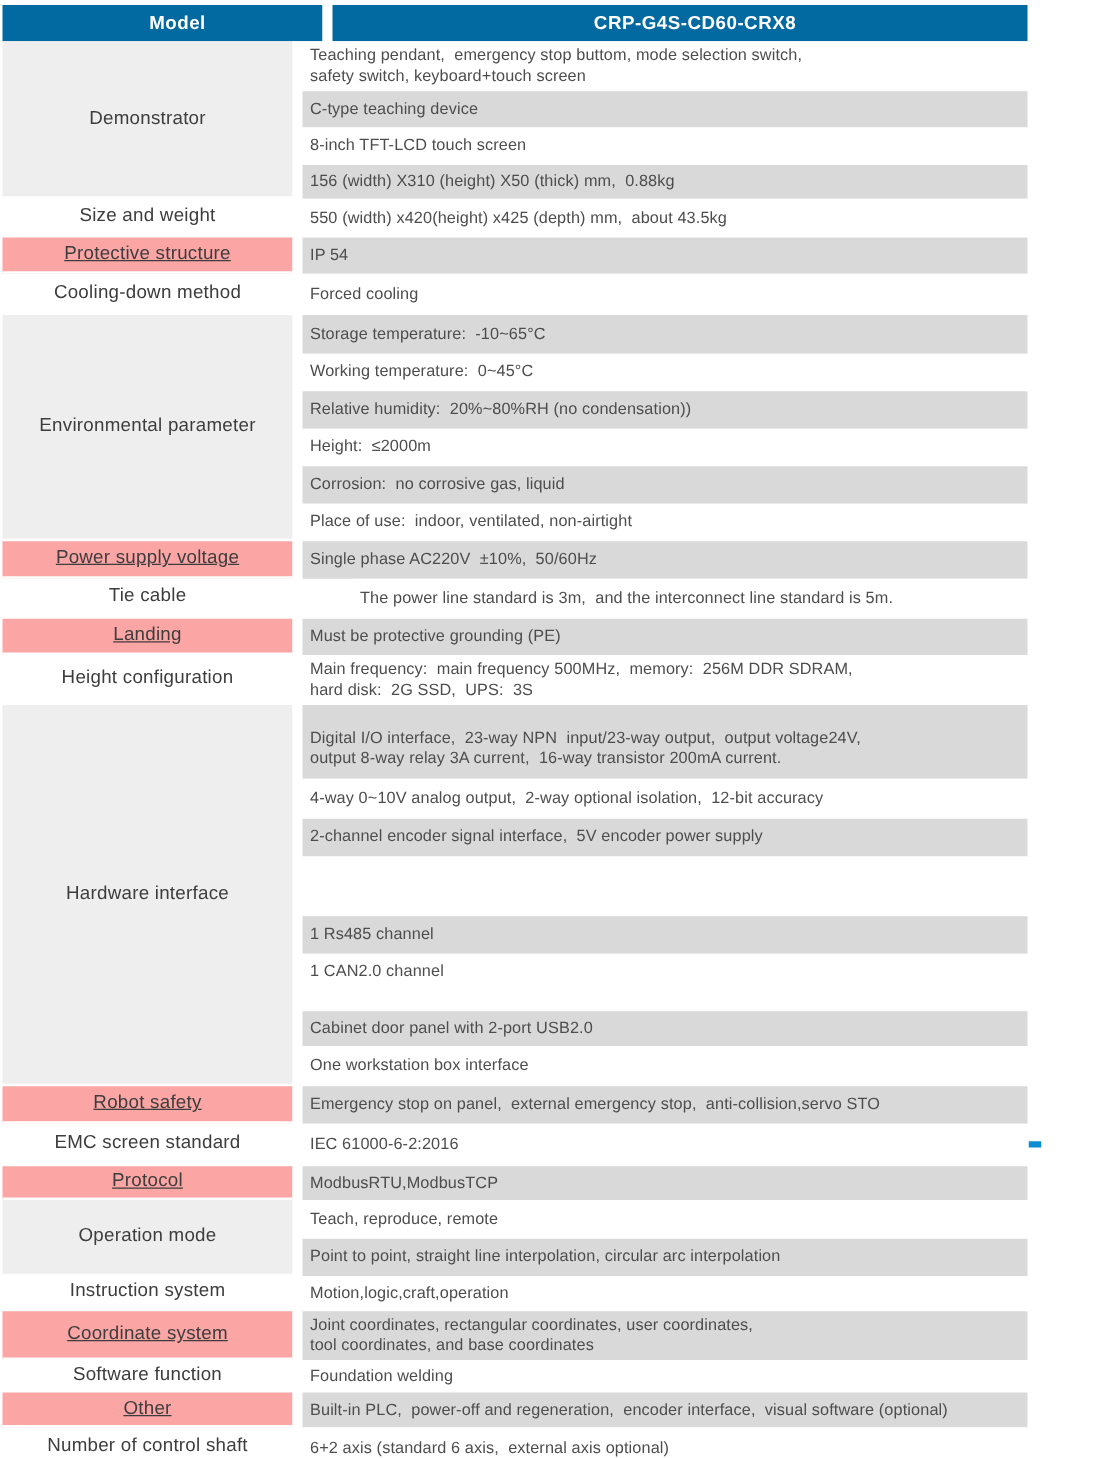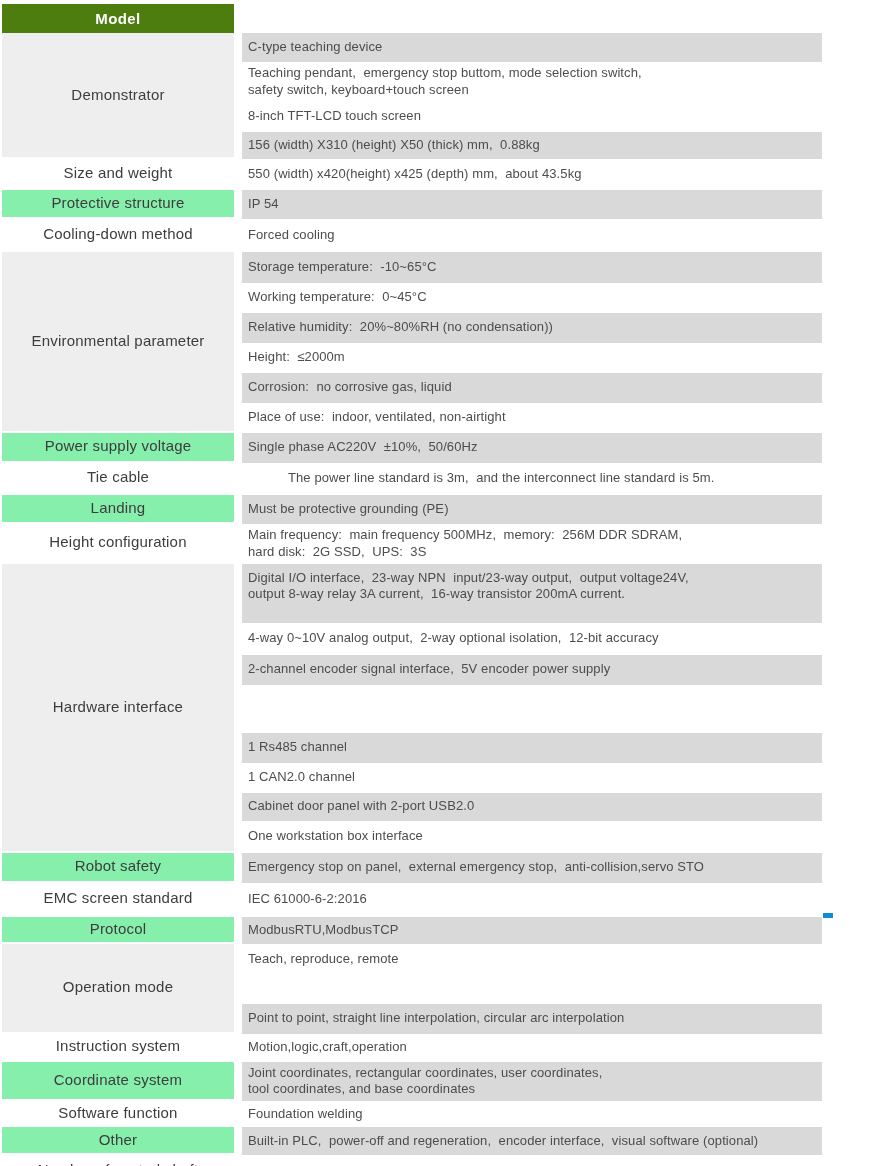--- a/index.html
+++ b/index.html
@@ -7,65 +7,66 @@
     width:888px;height:1166px;position:relative;overflow:hidden;
     font-family:"Liberation Sans","DejaVu Sans",sans-serif;
     -webkit-font-smoothing:antialiased;
   }
   .table{
     position:absolute;top:4px;left:2px;width:820px;
   }
   
   .hdr{display:flex;height:29px;}
   .hdr-cell{
-    background:#4d7c0f;color:#ffffff;font-weight:bold;font-size:15px;
-    display:flex;align-items:center;justify-content:center;letter-spacing:.4px;
+    background:#0369a1;color:#ffffff;font-weight:bold;font-size:15px;
+    display:flex;align-items:center;justify-content:center;letter-spacing:.4px;padding-left:24px;
   }
   .hdr-left{width:232px;}
   .hdr-gap{width:8px;background:#ffffff;}
   .hdr-right{flex:1;}
   
   .section{display:flex;}
   .label-cell{
     width:232px;box-sizing:border-box;border-bottom:2px solid #ffffff;
     display:flex;align-items:center;justify-content:center;text-align:center;
     font-size:15px;color:#3d3d3d;letter-spacing:.2px;line-height:1.25;
     background:#ffffff;flex:none;
   }
   .label-cell.group{background:#eeeeee;}
-  .label-cell.shade{background:#86efac;}
+  .label-cell.shade{background:#fca5a5;text-decoration:underline;}
   .col-gap{width:8px;background:#ffffff;flex:none;}
   .rows{flex:1;display:flex;flex-direction:column;}
   .vrow{
     display:flex;align-items:center;box-sizing:border-box;
     padding:3px 8px 3px 6px;font-size:13px;color:#4d4d4d;line-height:1.3;
     white-space:pre-wrap;background:#ffffff;letter-spacing:.1px;
   }
   .vrow.gray{background:#d9d9d9;}
-  .vrow.tall{align-items:flex-start;padding-top:6px;}
+  .vrow.tall{align-items:flex-start;padding-top:18px;}
   .blue-mark{
     position:absolute;left:823px;top:913px;width:10px;height:5px;background:#0f8dd2;
   }
 </style>
 </head>
 <body>
 
 <div class="table">
   <div class="hdr">
     <div class="hdr-cell hdr-left">Model</div>
     <div class="hdr-gap"></div>
+    <div class="hdr-cell hdr-right">CRP-G4S-CD60-CRX8</div>
   </div>
   <div id="tbody">
       <div class="section">
         <div class="label-cell group">Demonstrator</div>
         <div class="col-gap"></div>
         <div class="rows">
-          <div class="vrow gray" style="min-height: 29px;">C-type teaching device</div>
           <div class="vrow" style="min-height: 38px;">Teaching pendant,  emergency stop buttom, mode selection switch,
 safety switch, keyboard+touch screen</div>
+          <div class="vrow gray" style="min-height: 29px;">C-type teaching device</div>
           <div class="vrow" style="min-height: 30px;">8-inch TFT-LCD touch screen</div>
           <div class="vrow gray" style="min-height: 27px;">156 (width) X310 (height) X50 (thick) mm,  0.88kg</div>
         </div>
       </div>
       <div class="section">
         <div class="label-cell">Size and weight</div>
         <div class="col-gap"></div>
         <div class="rows">
           <div class="vrow" style="min-height: 31px;">550 (width) x420(height) x425 (depth) mm,  about 43.5kg</div>
         </div>
@@ -128,21 +129,21 @@
       <div class="section">
         <div class="label-cell group">Hardware interface</div>
         <div class="col-gap"></div>
         <div class="rows">
           <div class="vrow gray tall" style="min-height: 59px;">Digital I/O interface,  23-way NPN  input/23-way output,  output voltage24V,
 output 8-way relay 3A current,  16-way transistor 200mA current.</div>
           <div class="vrow" style="min-height: 32px;">4-way 0~10V analog output,  2-way optional isolation,  12-bit accuracy</div>
           <div class="vrow gray" style="min-height: 30px;">2-channel encoder signal interface,  5V encoder power supply</div>
           <div class="vrow gray" style="min-height: 30px; margin-top: 48px;">1 Rs485 channel</div>
           <div class="vrow" style="min-height: 30px;">1 CAN2.0 channel</div>
-          <div class="vrow gray" style="min-height: 28px;">Cabinet door panel with 2-port USB2.0</div>
+          <div class="vrow gray" style="min-height: 28px; margin-top: 16px;">Cabinet door panel with 2-port USB2.0</div>
           <div class="vrow" style="min-height: 32px;">One workstation box interface</div>
         </div>
       </div>
       <div class="section">
         <div class="label-cell shade">Robot safety</div>
         <div class="col-gap"></div>
         <div class="rows">
           <div class="vrow gray" style="min-height: 30px;">Emergency stop on panel,  external emergency stop,  anti-collision,servo STO</div>
         </div>
       </div>
@@ -158,21 +159,21 @@
         <div class="col-gap"></div>
         <div class="rows">
           <div class="vrow gray" style="min-height: 27px;">ModbusRTU,ModbusTCP</div>
         </div>
       </div>
       <div class="section">
         <div class="label-cell group">Operation mode</div>
         <div class="col-gap"></div>
         <div class="rows">
           <div class="vrow" style="min-height: 31px;">Teach, reproduce, remote</div>
-          <div class="vrow gray" style="min-height: 30px; margin-top: 29px;">Point to point, straight line interpolation, circular arc interpolation</div>
+          <div class="vrow gray" style="min-height: 30px;">Point to point, straight line interpolation, circular arc interpolation</div>
         </div>
       </div>
       <div class="section">
         <div class="label-cell">Instruction system</div>
         <div class="col-gap"></div>
         <div class="rows">
           <div class="vrow" style="min-height: 28px;">Motion,logic,craft,operation</div>
         </div>
       </div>
       <div class="section">

